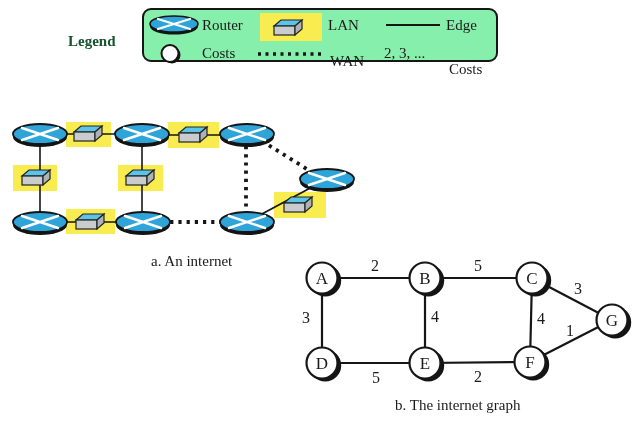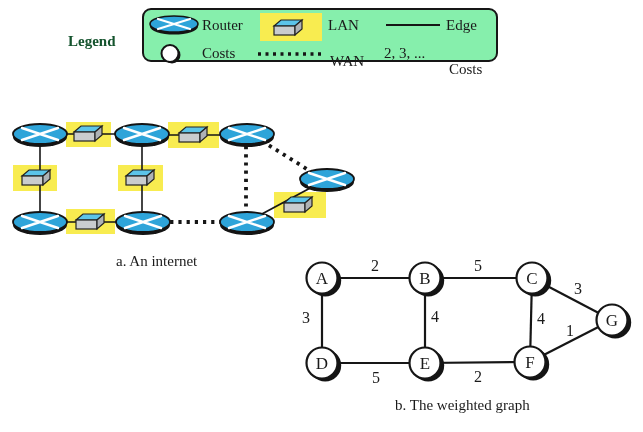--- a/index.html
+++ b/index.html
@@ -5,21 +5,21 @@
   * { box-sizing: border-box; margin: 0; padding: 0; }
   body { background: #ffffff; font-family: "Liberation Serif", serif; color: #1a1a1a; }
   .stage { position: relative; width: 643px; height: 432px; background: #fff; overflow: hidden; }
   .legend-title { position: absolute; left: 68px; top: 33px; font-size: 15px; font-weight: bold; white-space: nowrap; }
   .legend-box { position: absolute; left: 142px; top: 8px; width: 356px; height: 54px;
                 border: 2px solid #161616; border-radius: 9px; background: #86efac; }
   .legend-box .sw { position: absolute; }
   .legend-box .lt { position: absolute; font-size: 15px; line-height: 15px; white-space: nowrap; }
   #main-svg { position: absolute; left: 0; top: 0; }
   .caption { position: absolute; font-size: 15px; white-space: nowrap; }
-  #caption-a { left: 116px; top: 253px; }
+  #caption-a { left: 151px; top: 253px; }
   #caption-b { left: 395px; top: 397px; }
   svg text { font-family: "Liberation Serif", serif; }
 </style>
 </head>
 <body>
 
 <div class="stage">
 
   <div class="legend-title" id="legend-title" style="color: #14532d;">Legend</div>
 
@@ -150,15 +150,15 @@
       <text x="425" y="368.5" text-anchor="middle" font-size="17" fill="#1a1a1a">E</text>
       <circle cx="533.2" cy="364.4" r="16" fill="#141414"></circle>
       <circle cx="530" cy="362" r="15.5" fill="#ffffff" stroke="#161616" stroke-width="2.2"></circle>
       <text x="530" y="367.5" text-anchor="middle" font-size="17" fill="#1a1a1a">F</text>
       <circle cx="615.2" cy="322.4" r="16" fill="#141414"></circle>
       <circle cx="612" cy="320" r="15.5" fill="#ffffff" stroke="#161616" stroke-width="2.2"></circle>
       <text x="612" y="325.5" text-anchor="middle" font-size="17" fill="#1a1a1a">G</text>
     </svg>
 
   <div class="caption" id="caption-a">a. An internet</div>
-  <div class="caption" id="caption-b">b. The weighted graph</div>
+  <div class="caption" id="caption-b">b. The internet graph</div>
 
 </div>
 
 </body></html>

